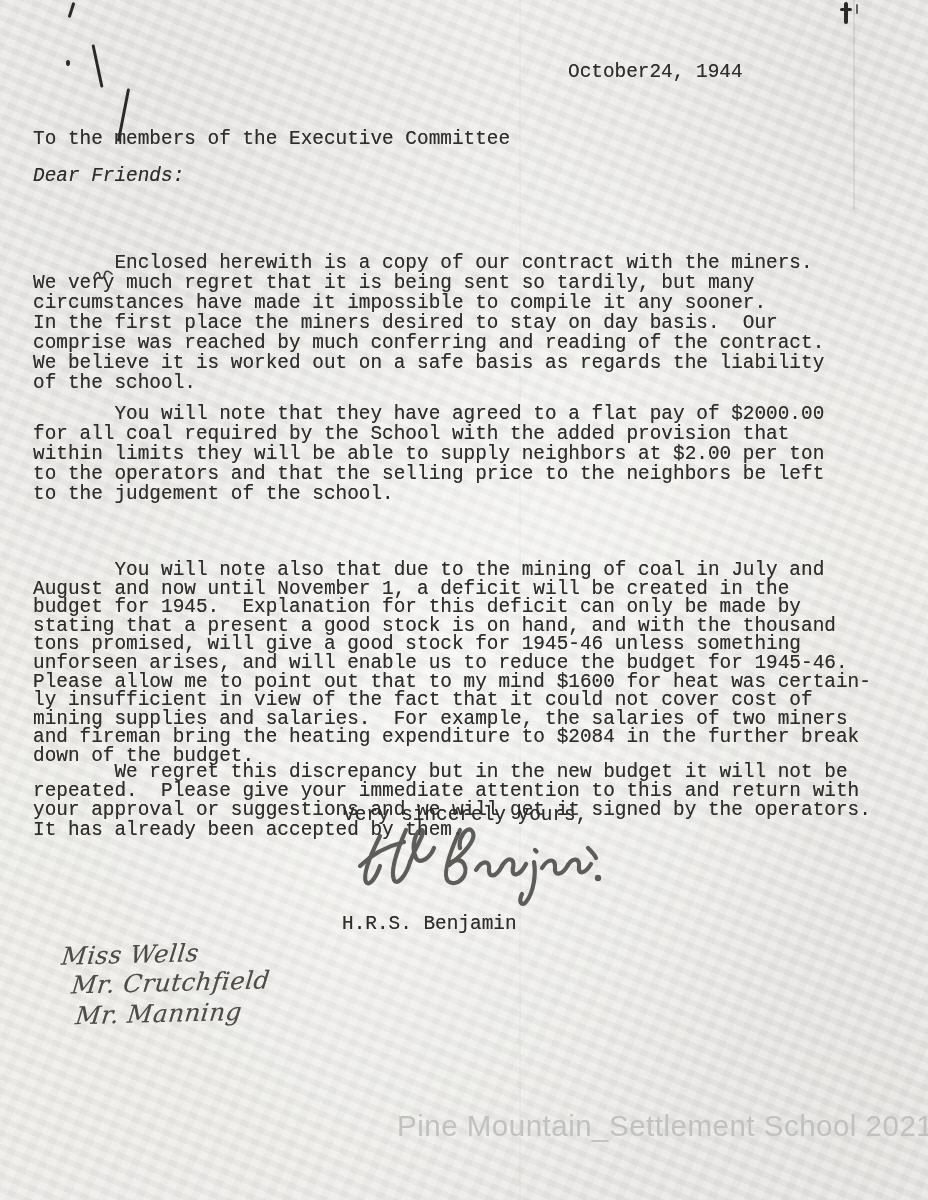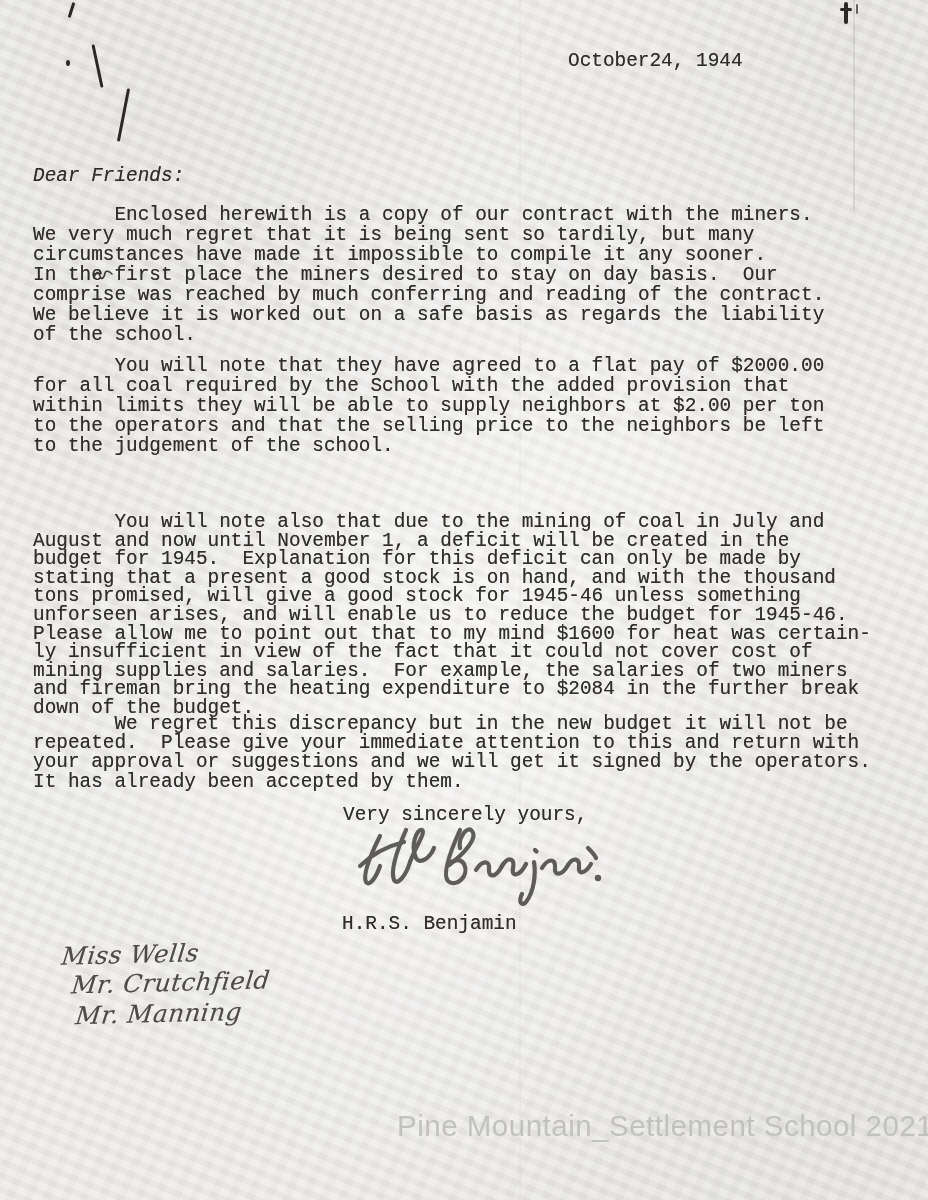--- a/index.html
+++ b/index.html
@@ -33,21 +33,21 @@
   }
   .type {
     position: absolute;
     white-space: pre;
     font-size: 19.4px;
     line-height: 20px;
     letter-spacing: 0;
     color: #2e2d2a;
     text-shadow: 0 0 0.6px rgba(35,34,32,0.55);
   }
-  .para { left: 33px; }
+  .para { left: 33px; margin-top: 48px; }
   .crease {
     position: absolute;
     background: rgba(60,60,58,0.05);
     pointer-events: none;
   }
   .pen-mark {
     position: absolute;
     background: #2a2927;
     border-radius: 2px;
   }
@@ -92,22 +92,23 @@
 
   <div class="pen-mark" style="left:70px; top:2px; width:3px; height:16px; transform:rotate(18deg);"></div>
   <div class="pen-mark" style="left:66px; top:60px; width:4px; height:6px; border-radius:50%;"></div>
   <div class="pen-mark" style="left:96px; top:44px; width:3px; height:44px; transform:rotate(-12deg);"></div>
   <div class="pen-mark" style="left:122px; top:88px; width:3px; height:54px; transform:rotate(11deg);"></div>
 
   <div class="pen-mark" style="left:844px; top:2px; width:4px; height:22px;"></div>
   <div class="pen-mark" style="left:840px; top:8px; width:12px; height:3px;"></div>
   <div class="pen-mark" style="left:856px; top:4px; width:2px; height:10px; opacity:0.7;"></div>
 
-  <div class="type" style="left:568px; top:51px;text-align:center;">October24, 1944</div>
+  <div class="type" style="left:568px; top:62px;text-align:center;">October24, 1944</div>
 
+  <div class="type" style="left:33px; top:129px;">To the members of the Executive Committee</div>
 
   <div class="type" style="left:33px; top:166px;font-style:italic;">Dear Friends:</div>
 
   <div class="type para" style="top:205px; line-height:20px;">       Enclosed herewith is a copy of our contract with the miners.
 We very much regret that it is being sent so tardily, but many
 circumstances have made it impossible to compile it any sooner.
 In the first place the miners desired to stay on day basis.  Our
 comprise was reached by much conferring and reading of the contract.
 We believe it is worked out on a safe basis as regards the liability
 of the school.</div>

